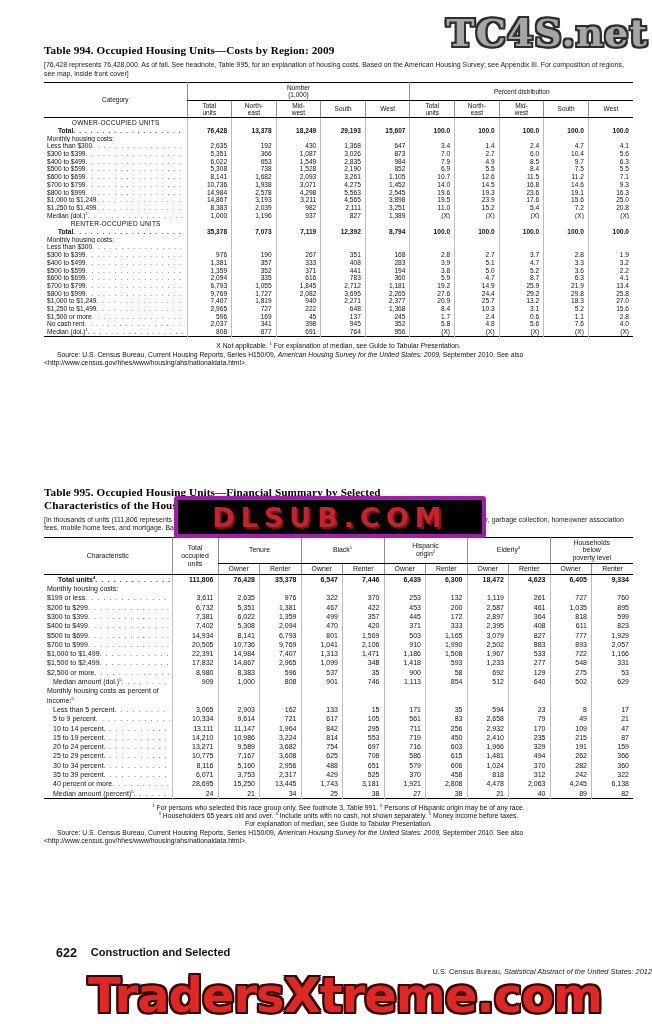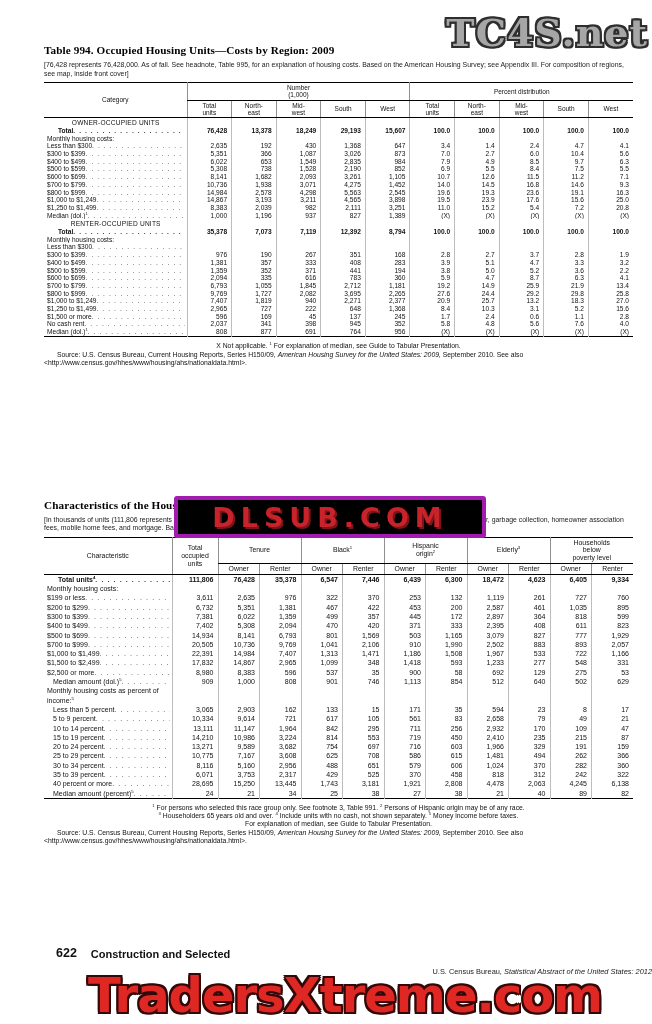--- a/index.html
+++ b/index.html
@@ -49,21 +49,21 @@
   .wm-mid{position:absolute;left:174px;top:496px;width:312px;height:42px;z-index:6;
     background:#000000;border:4px solid #a21caf;border-radius:3px;
     display:flex;align-items:center;justify-content:center}
   .wm-mid .txt{font-family:"DejaVu Sans",sans-serif;font-weight:bold;font-size:27px;
     color:#c8232a;letter-spacing:6px;text-shadow:2px 2px 0 #7e1417}
   .wm-bottom{position:absolute;left:88px;top:971px;z-index:6;
     font-family:"DejaVu Sans",sans-serif;font-weight:bold;font-size:48px;line-height:48px;
     color:#df2723;letter-spacing:-1px;
     text-shadow:2px 2px 0 #330808,-2px -2px 0 #330808,2px -2px 0 #330808,-2px 2px 0 #330808,2px 0 0 #330808,-2px 0 0 #330808,0 2px 0 #330808,0 -2px 0 #330808}
 
-  .footer{position:absolute;left:56px;top:946px;display:flex;align-items:flex-end;gap:14px}
+  .footer{position:absolute;left:56px;top:946px;display:flex;align-items:flex-start;gap:14px}
   .pageno{font-weight:bold;font-size:12.5px}
   .chapter{font-weight:bold;font-size:11px}
   .bottom-src{position:absolute;right:0;top:967px;font-size:7.4px;color:#222}
 </style>
 </head>
 <body>
 
 <div class="content">
 
   <h2 class="tbl-title t994-title">Table 994. Occupied Housing Units—Costs by Region: 2009</h2>
@@ -608,21 +608,21 @@
           <td class="num">(X)</td>
           <td class="num">(X)</td>
           <td class="num">(X)</td>
         </tr>
       </tbody>
   </table>
 
   <p class="fnline first"><span>X Not applicable. </span><sup>1</sup><span> For explanation of median, see Guide to Tabular Presentation.</span></p>
   <p class="srcpara"><span>Source: U.S. Census Bureau, Current Housing Reports, Series H150/09, </span><span class="it">American Housing Survey for the United States: 2009,</span><span> September 2010. See also &lt;http://www.census.gov/hhes/www/housing/ahs/nationaldata.html&gt;.</span></p>
 
-  <h2 class="tbl-title t995-title"><br><span>Characteristics of the Householder: 2009</span></h2>
+  <h2 class="tbl-title t995-title"><span>Table 995. Occupied Housing Units—Financial Summary by Selected</span><br><span>Characteristics of the Householder: 2009</span></h2>
   <p class="headnote">[In thousands of units (111,806 represents 111,806,000). As of fall. Housing costs include real estate taxes, property insurance, utilities, fuel, water, garbage collection, homeowner association fees, mobile home fees, and mortgage. Based on the American Housing Survey; see Appendix III]</p>
 
   <table class="t995">
     <colgroup>
         <col style="width:128px">
         <col style="width:46px">
         <col span="10">
       </colgroup>
     <thead>
       <tr id="t995-h1">

